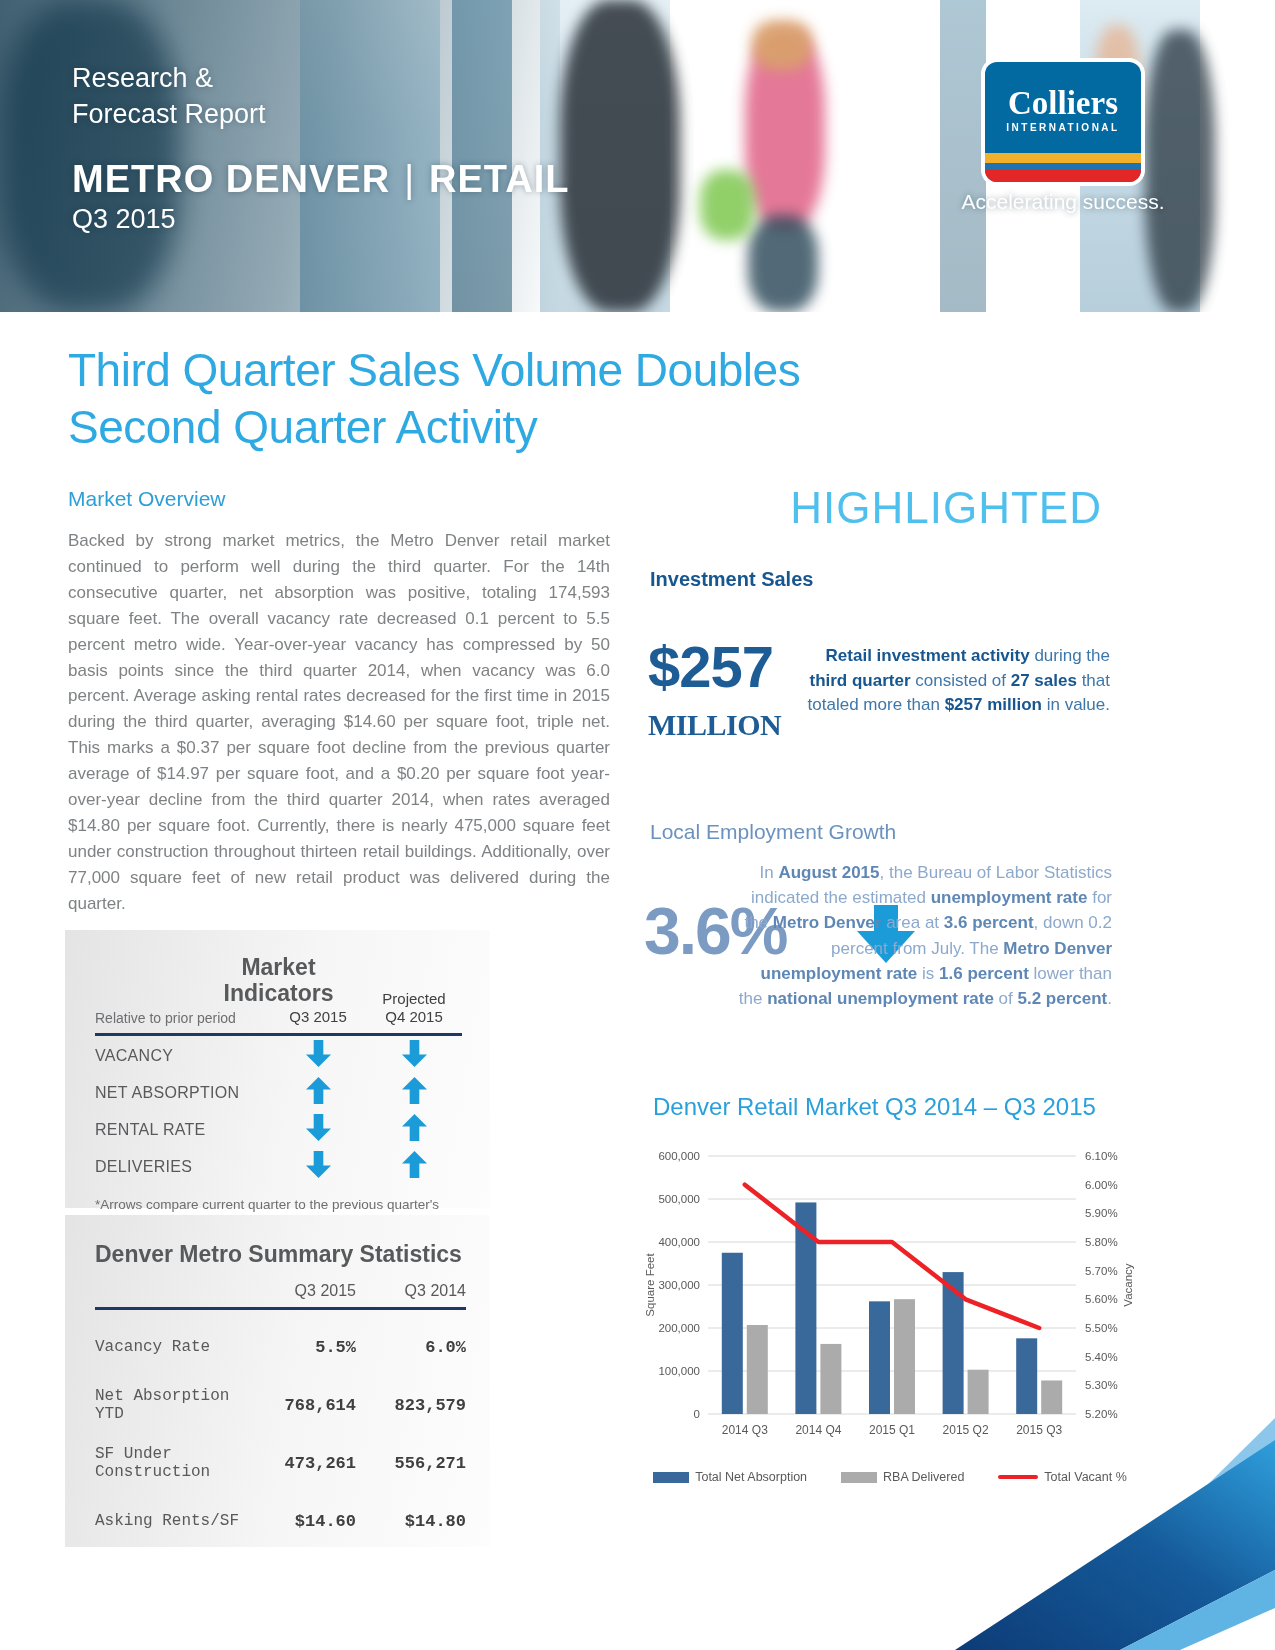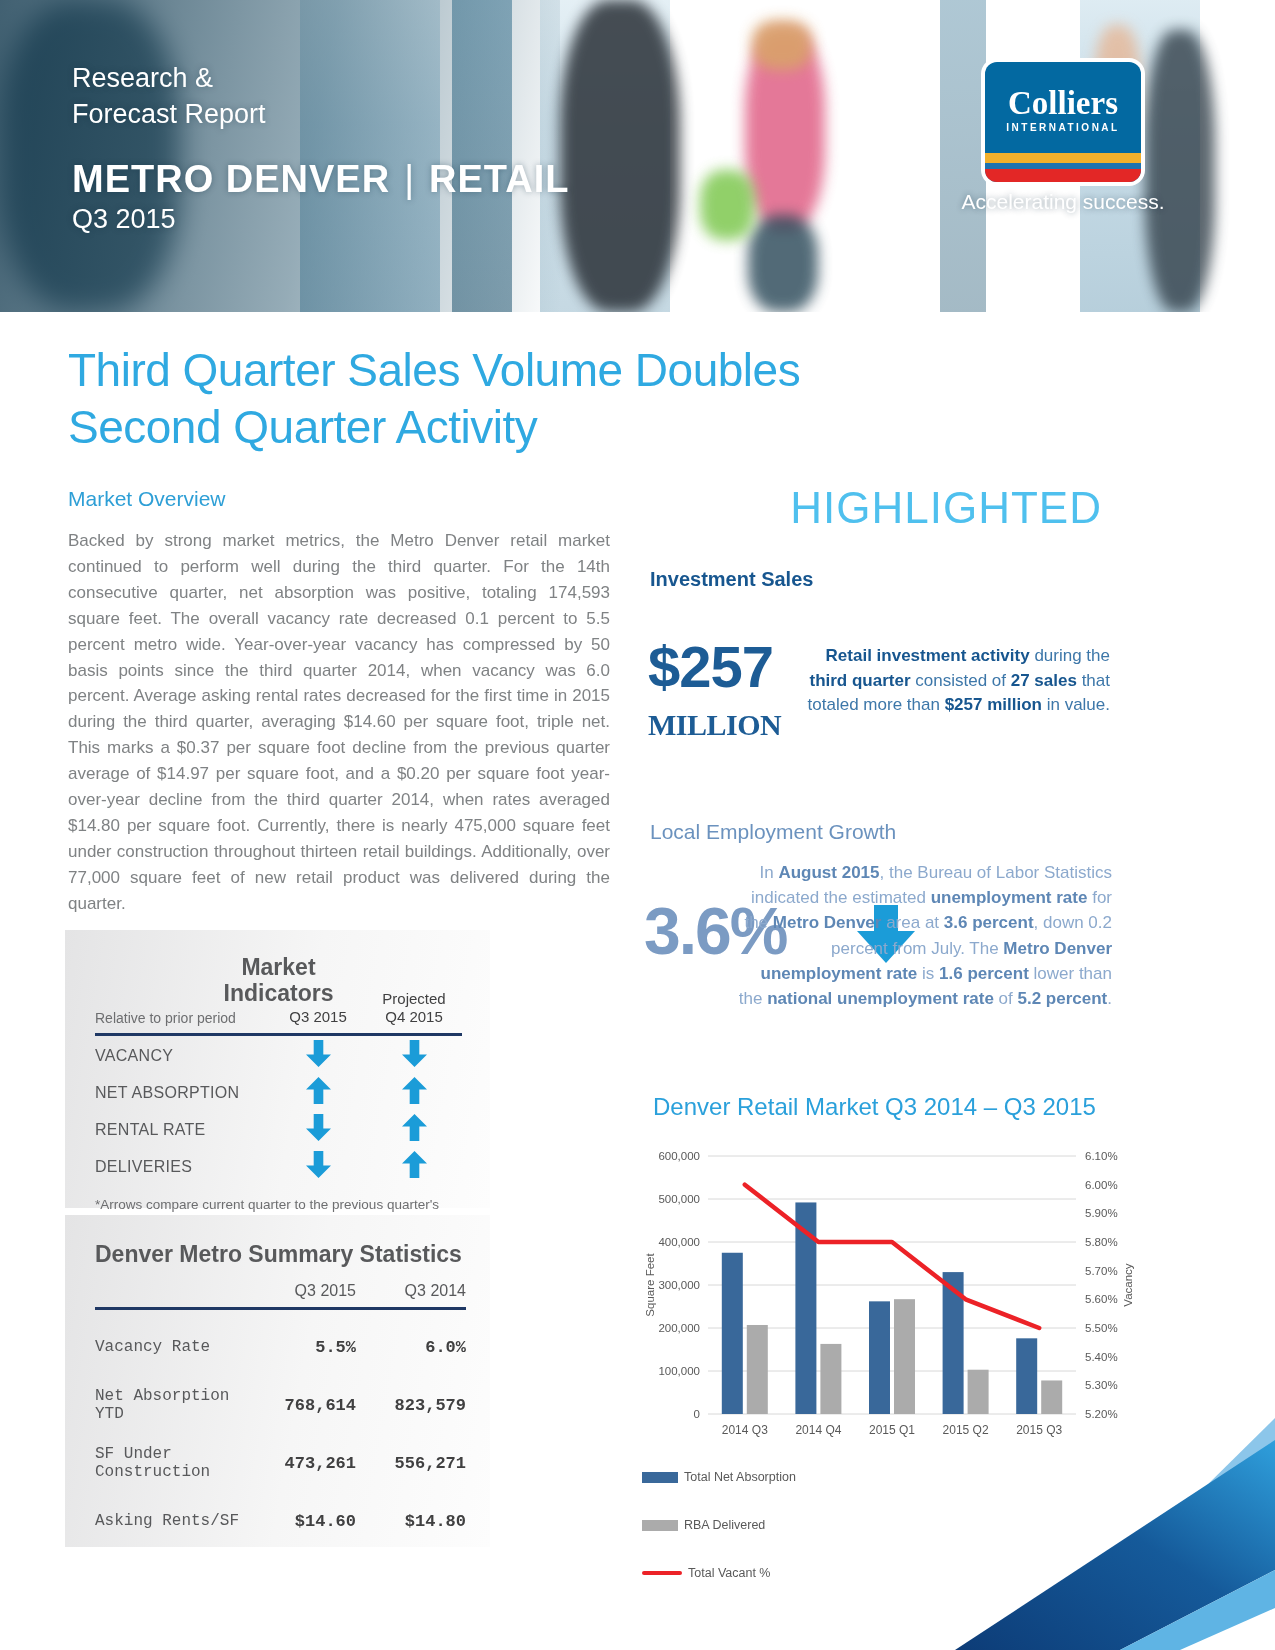--- a/index.html
+++ b/index.html
@@ -74,21 +74,21 @@
   .sum-headrow { display:flex; margin-top:14px; }
   .sum-headrow .spacer { flex:1; }
   .sum-col { width:100px; text-align:right; color:#58595b; font-size:16px; }
   .sum-row { display:flex; align-items:center; height:42px; margin-top:16px;font-family:Liberation Mono, monospace; }
   .sum-row .lbl { flex:1; color:#58595b; font-size:16px; }
   .sum-row .val { width:100px; text-align:right; color:#404041; font-size:17px; font-weight:bold; }
 
   
   .chart-title { left:653px; top:1093px; color:#2aa0db; font-size:24px; }
   .chart-box { left:642px; top:1140px; width:496px; }
-  .legend { display:flex; justify-content:center; gap:34px; margin-top:4px;flex-direction:column; }
+  .legend { display:flex; justify-content:center; gap:34px; margin-top:4px; }
   .leg-item { display:flex; align-items:center; gap:6px; color:#595959; font-size:12.5px; }
   .leg-swatch { width:36px; height:11px; }
   .leg-line { width:40px; height:4px; border-radius:2px; }
 
   svg text { font-family:"Liberation Sans", sans-serif; }
 
   .ribbons { left:925px; top:1380px; }
 </style>
 </head>
 <body>

